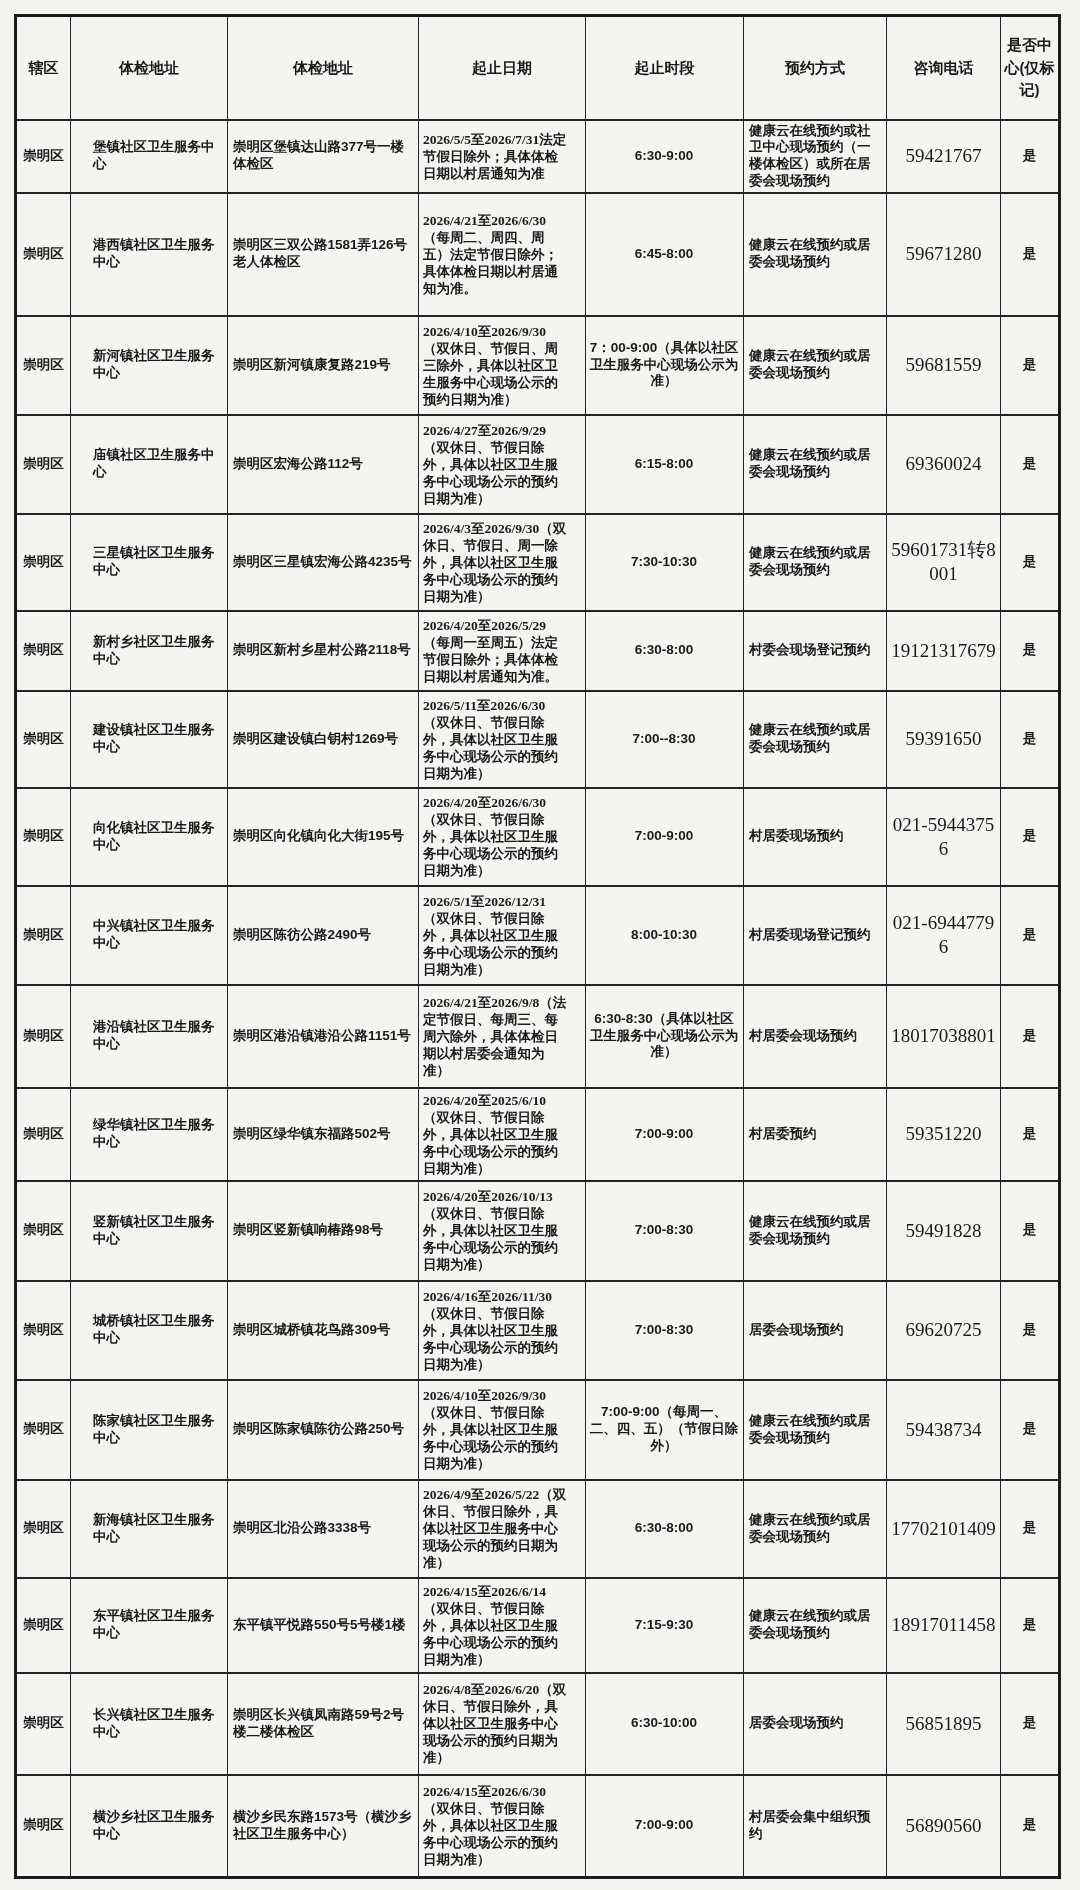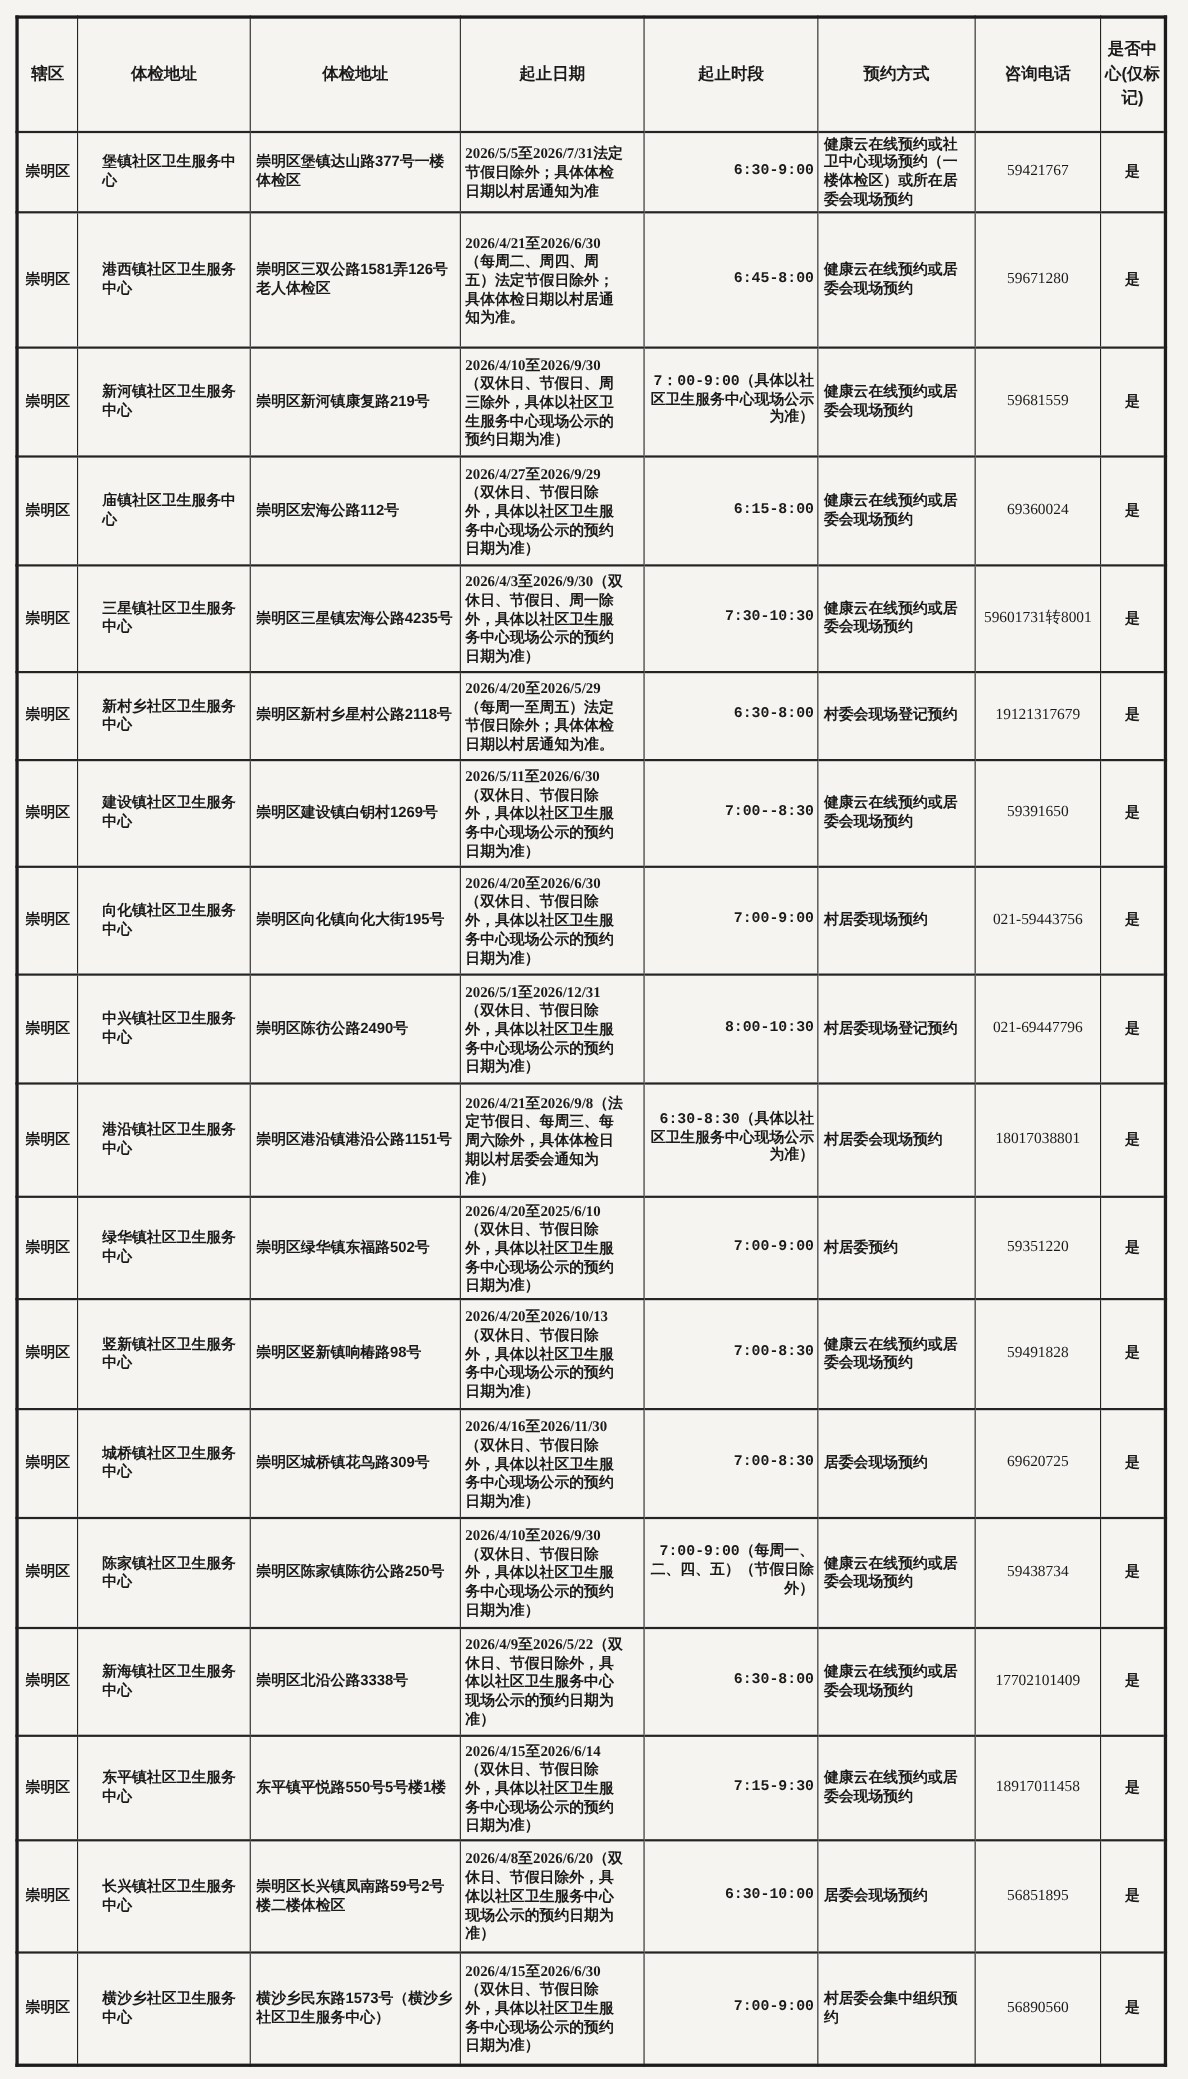--- a/index.html
+++ b/index.html
@@ -50,27 +50,27 @@
   .c-name{text-align:left;padding-left:22px;}
   .c-addr{text-align:left;padding-left:5px;}
   .c-dates{
     text-align:left;
     padding-left:4px;
     padding-right:18px;
     font-family:"Liberation Serif", serif;
     font-weight:600;
     line-height:1.26;
   }
-  .c-time{text-align:right;padding-left:2px;font-family:Liberation Mono, monospace;font-weight:600;}
+  .c-time{text-align:center;padding-left:2px;font-family:Liberation Sans, sans-serif;font-weight:600;}
   .c-booking{text-align:left;padding-left:5px;}
   .c-phone{
     text-align:center;
     font-family:"Liberation Serif", serif;
     font-weight:400;
-    font-size:14px;
+    font-size:19px;
   }
   .c-center{text-align:center;}
   
   tbody tr:nth-child(1){height:73px;}
   tbody tr:nth-child(2){height:123px;}
   tbody tr:nth-child(3){height:99px;}
   tbody tr:nth-child(4){height:99px;}
   tbody tr:nth-child(5){height:97px;}
   tbody tr:nth-child(6){height:80px;}
   tbody tr:nth-child(7){height:97px;}

